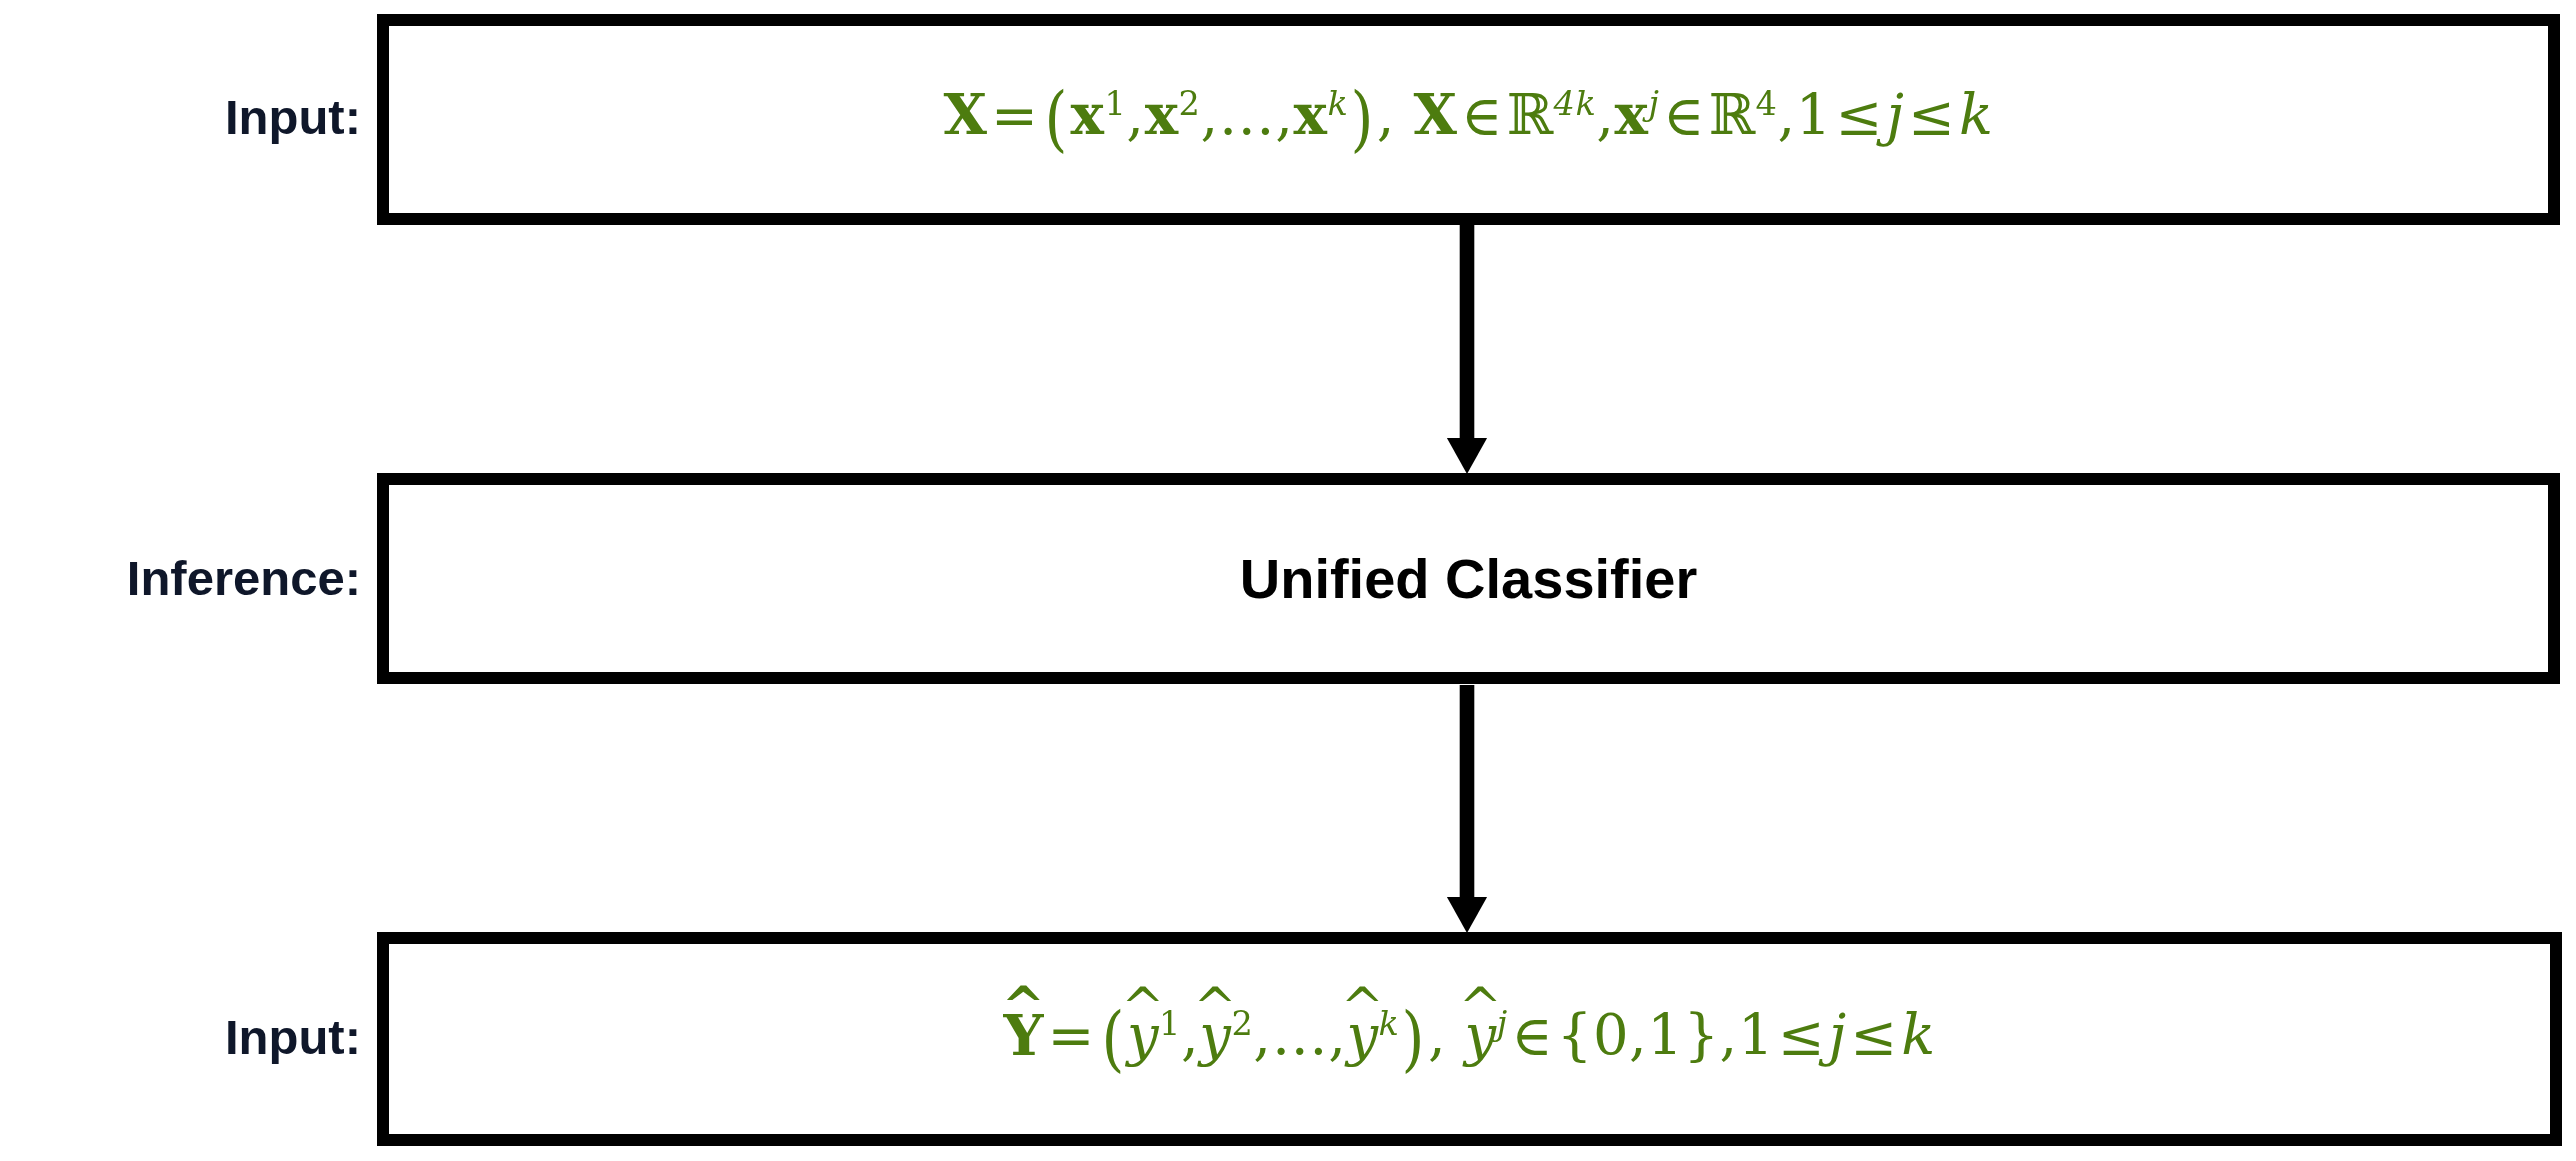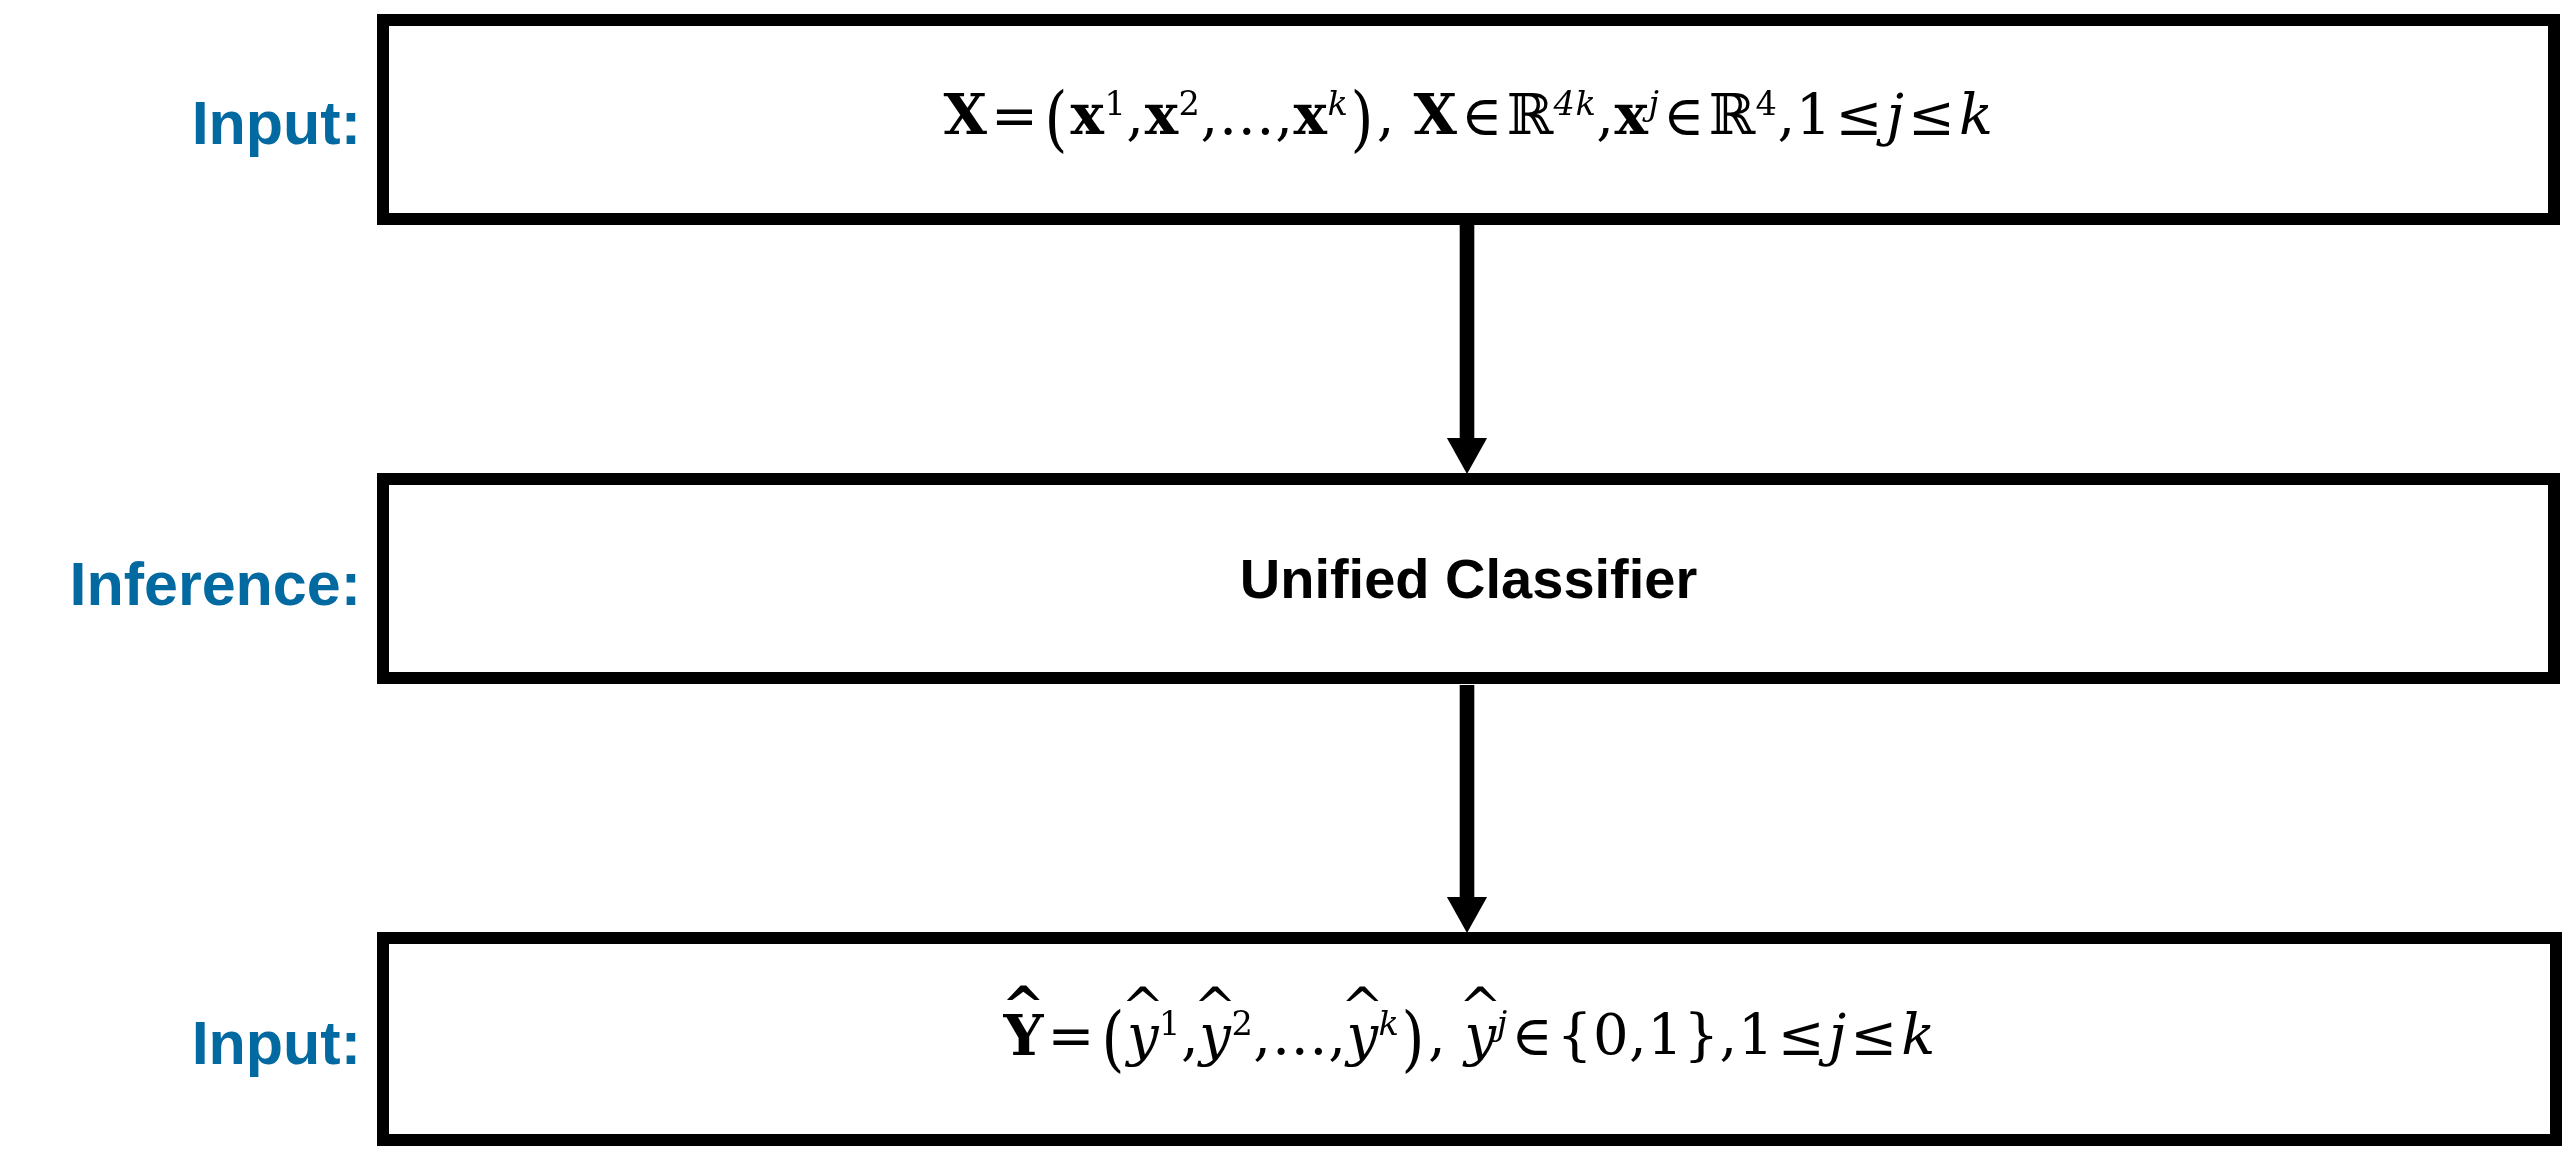--- a/index.html
+++ b/index.html
@@ -18,23 +18,23 @@
     height: 1162px;
     background: #ffffff;
     overflow: hidden;
   }
 
   
   .row-label {
     position: absolute;
     font-family: "Liberation Sans", sans-serif;
     font-weight: bold;
-    font-size: 61px;
+    font-size: 49px;
     line-height: 1;
-    color: #0369a1;
+    color: #0f172a;
     white-space: nowrap;
     text-align: right;
     right: 2215px;       
     width: 343px;
   }
   .row-label.r1 { top: 93px; }
   .row-label.r2 { top: 554px; }
   .row-label.r3 { top: 1013px; }
 
   
@@ -49,21 +49,21 @@
   }
   #box-input     { left: 377px; top: 13.5px;   width: 2183px; height: 211px; }
   #box-inference { left: 377px; top: 473px;  width: 2183px; height: 211px; }
   #box-output    { left: 377px; top: 932px; width: 2185px; height: 214px; }
 
   
   .formula {
     font-family: "DejaVu Serif", serif;
     font-size: 56px;
     line-height: 1;
-    color: #000000;
+    color: #4d7c0f;
     white-space: nowrap;
     letter-spacing: 0.5px;
   }
   .formula .bm {           
     font-weight: bold;
     font-style: normal;
   }
   .formula .it {           
     font-style: italic;
     font-weight: normal;

